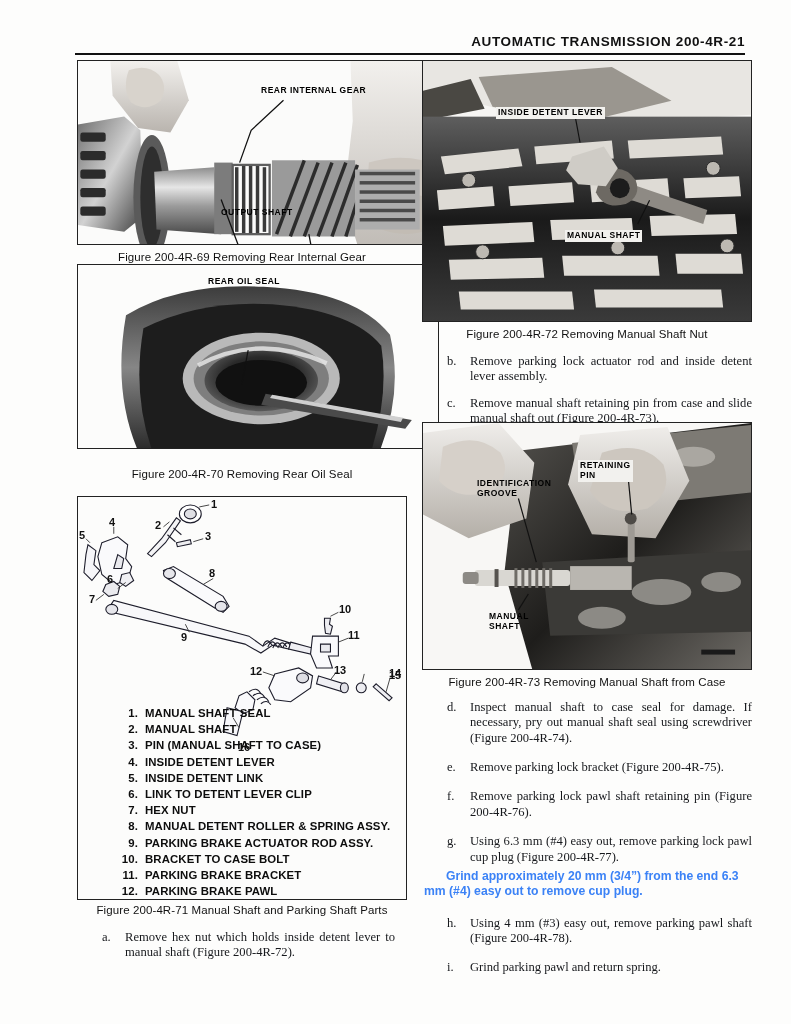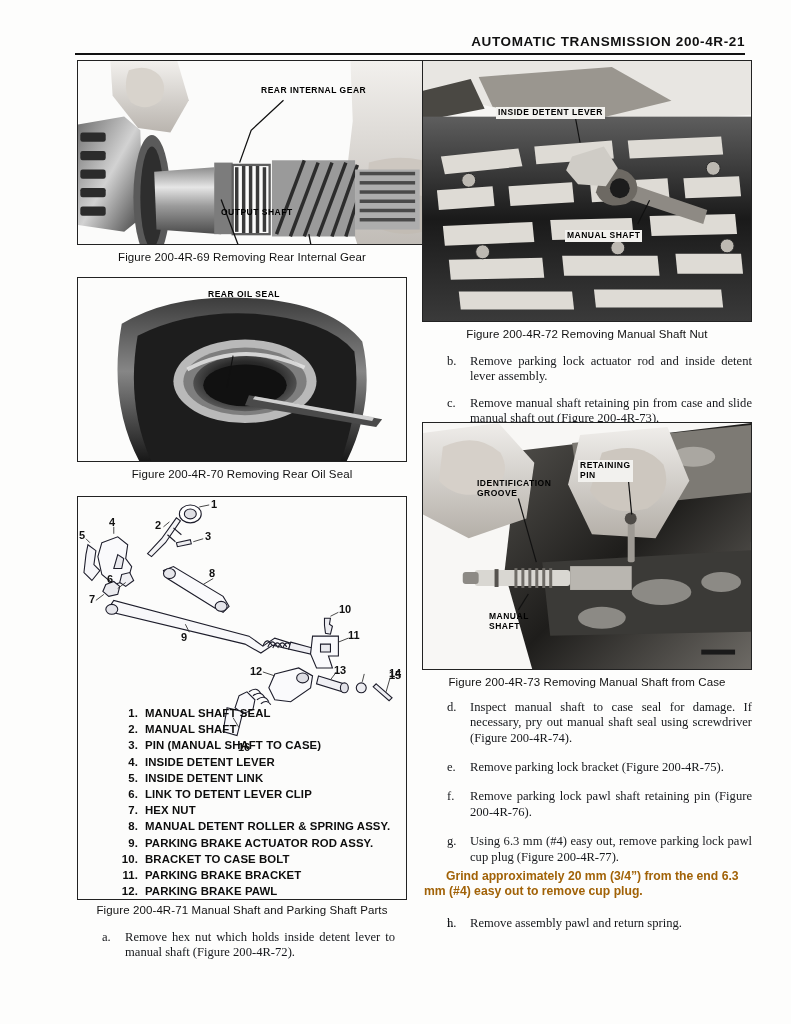--- a/index.html
+++ b/index.html
@@ -105,21 +105,21 @@
     left: 7px;
     top: 0;
   }
   .note {
     font-family: "Liberation Sans", sans-serif;
     font-weight: bold;
     font-size: 12.2px;
     line-height: 1.26;
     text-indent: 22px;
     margin: 2px 0 16px 0;
-    color: #a16207;
+    color: #3b82f6;
   }
 
   
   .parts-list {
     position: absolute;
     left: 22px;
     top: 192px;
     font-family: "Liberation Sans", sans-serif;
     font-weight: bold;
     font-size: 11.4px;
@@ -234,21 +234,21 @@
 
       <path d="M178 34 L150 60 L140 88" stroke="#111" stroke-width="1.1" fill="none"></path>
       <path d="M210 203 L200 150" stroke="#111" stroke-width="1.1" fill="none"></path>
       <path d="M124 120 L142 168" stroke="#111" stroke-width="1.1" fill="none"></path>
     </svg>
     <div class="callout" style="left:183px; top:25px;">REAR INTERNAL GEAR</div>
     <div class="callout" style="left:143px; top:147px;">OUTPUT SHAFT</div>
   </div>
   <div class="caption" style="left:77px; top:251px; width:330px;">Figure 200-4R-69 Removing Rear Internal Gear</div>
 
-  <div class="frame" style="left:77px; top:277px; width:330px; height:185px;">
+  <div class="frame" style="left:77px; top:264px; width:362px; height:185px;">
     <svg class="photo" viewBox="0 0 330 185" preserveAspectRatio="none">
       <defs>
         <radialGradient id="boreG" cx="0.5" cy="0.45" r="0.62">
           <stop offset="0" stop-color="#0e0e0e"></stop>
           <stop offset="0.55" stop-color="#2a2a2a"></stop>
           <stop offset="1" stop-color="#6a6a6a"></stop>
         </radialGradient>
         <linearGradient id="caseG" x1="0" y1="0" x2="0" y2="1">
           <stop offset="0" stop-color="#3c3c3c"></stop>
           <stop offset="0.45" stop-color="#868686"></stop>
@@ -555,20 +555,21 @@
     </div>
     <div class="step" style="margin-bottom:4px;">
       <span class="mark">g.</span>
       <span>Using 6.3 mm (#4) easy out, remove parking lock pawl cup plug (Figure 200-4R-77).</span>
     </div>
 
     <div class="note" style="margin-left:-16px; width:326px;">Grind approximately 20 mm (3/4”) from the end 6.3 mm (#4) easy out to remove cup plug.</div>
 
     <div class="step" style="margin-bottom:14px;">
       <span class="mark">h.</span>
+      <span>Using 4 mm (#3) easy out, remove parking pawl shaft (Figure 200-4R-78).</span>
     </div>
     <div class="step">
       <span class="mark">i.</span>
-      <span>Remove assembly pawl and return spring.</span>
+      <span>Grind parking pawl and return spring.</span>
     </div>
   </div>
 
 </div>
 
 </body></html>

